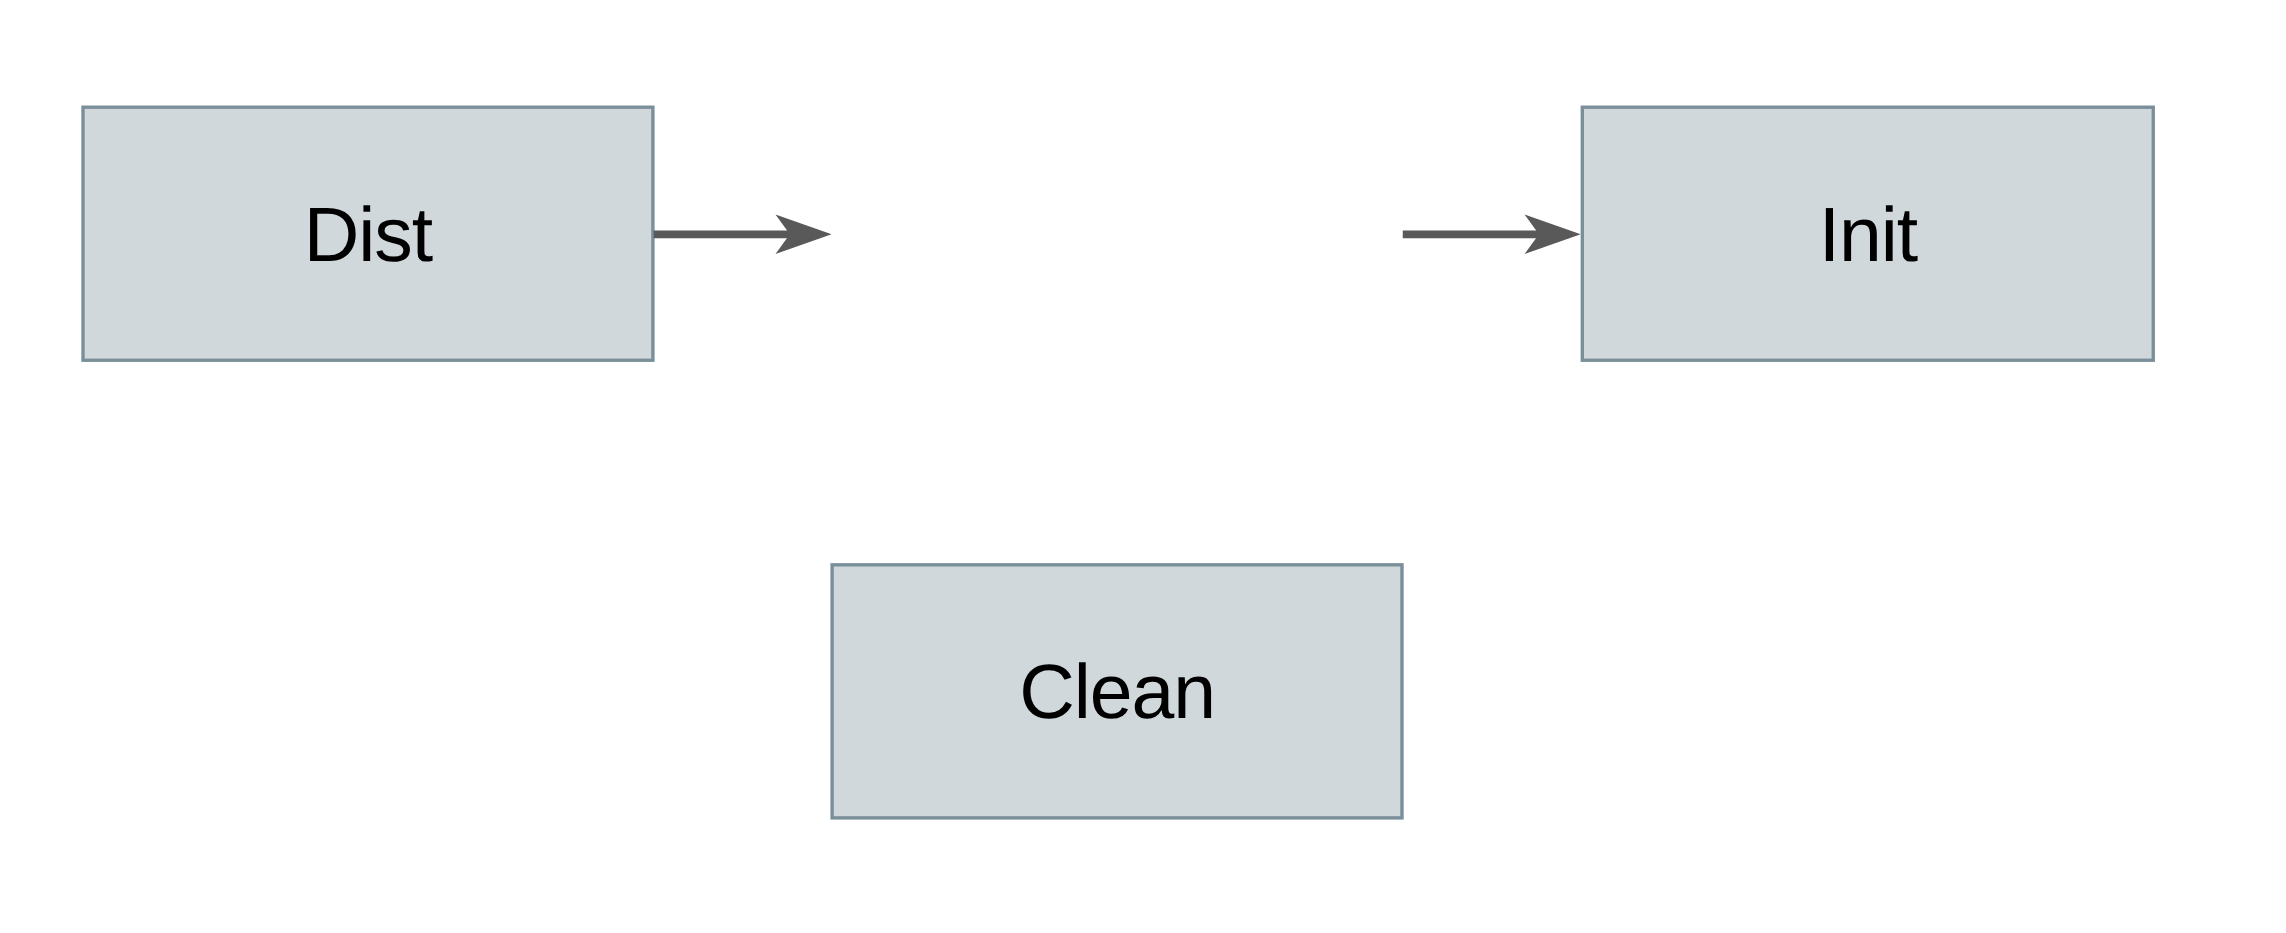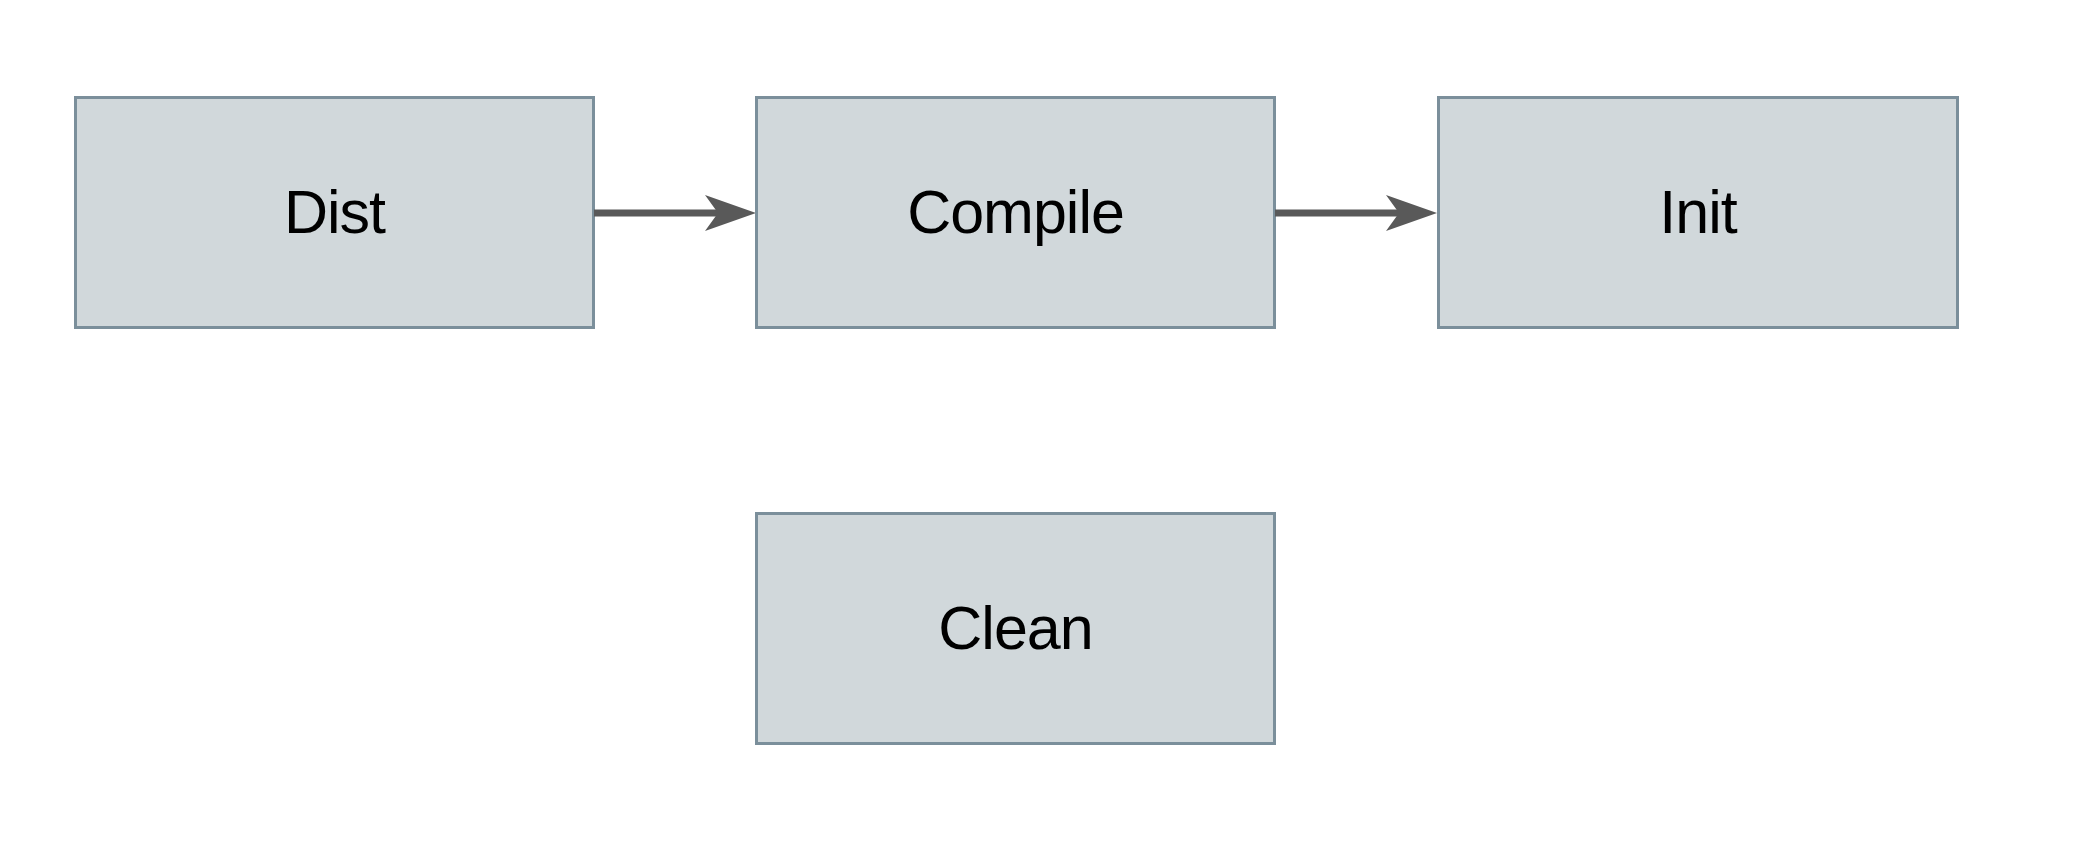--- a/index.html
+++ b/index.html
@@ -18,21 +18,21 @@
   .node {
     position: absolute;
     box-sizing: border-box;
     background: #d1d8db;
     border: 3px solid #7b8f9b;
     display: flex;
     align-items: center;
     justify-content: center;
   }
   .node .label {
-    font-size: 61px;
+    font-size: 70px;
     line-height: 1;
     color: #000000;
     letter-spacing: -1px;
     user-select: none;
   }
   .node-dist    { left: 74px;   top: 96px;  width: 521px; height: 233px; }
   .node-compile { left: 755px;  top: 96px;  width: 521px; height: 233px; }
   .node-init    { left: 1437px; top: 96px;  width: 522px; height: 233px; }
   .node-clean   { left: 755px;  top: 512px; width: 521px; height: 233px; }
   .edge {
@@ -53,23 +53,20 @@
     <span class="label">Dist</span>
   </div>
 
   <div class="edge edge-1">
     <svg viewBox="0 0 162 44" xmlns="http://www.w3.org/2000/svg">
       <line x1="0" y1="22" x2="151" y2="22" stroke="#595959" stroke-width="7"></line>
       <polygon points="162,22 111,4 124,22 111,40" fill="#595959"></polygon>
     </svg>
   </div>
 
-  <div class="node node-compile">
-    <span class="label">Compile</span>
-  </div>
 
   <div class="edge edge-2">
     <svg viewBox="0 0 162 44" xmlns="http://www.w3.org/2000/svg">
       <line x1="0" y1="22" x2="151" y2="22" stroke="#595959" stroke-width="7"></line>
       <polygon points="162,22 111,4 124,22 111,40" fill="#595959"></polygon>
     </svg>
   </div>
 
   <div class="node node-clean">
     <span class="label">Clean</span>

